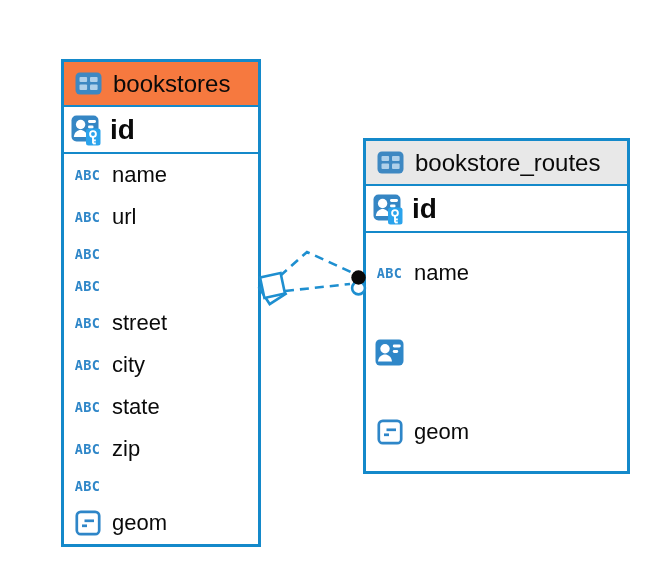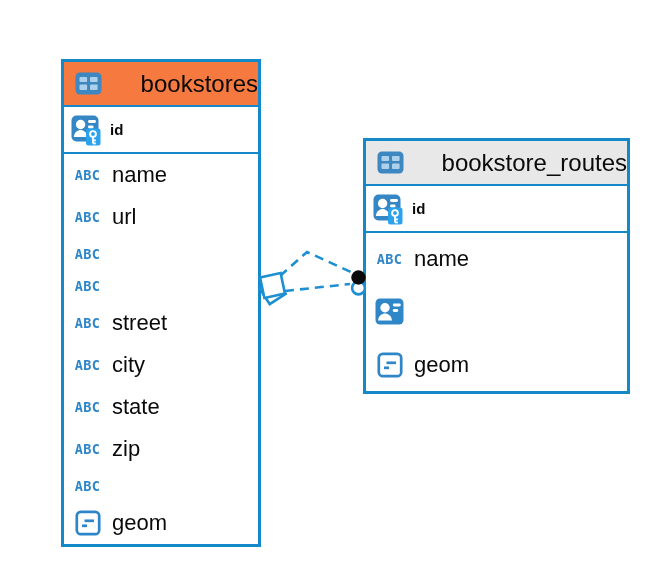--- a/index.html
+++ b/index.html
@@ -2,31 +2,31 @@
 <html><head>
 <meta charset="utf-8">
 <style>
   html,body{margin:0;padding:0;background:#fff;}
   body{font-family:"Liberation Sans","DejaVu Sans",sans-serif;}
   .canvas{position:relative;width:654px;height:570px;background:#fff;overflow:hidden;}
 
   .db-table{position:absolute;background:#fff;border:3.5px solid #1489CA;
     box-sizing:border-box;display:flex;flex-direction:column;}
   #table-bookstores{left:61px;top:59px;width:200px;height:488px;}
-  #table-bookstore-routes{left:363px;top:138px;width:267px;height:256px;}
+  #table-bookstore-routes{left:363px;top:138px;width:267px;height:336px;}
 
   .tbl-header{display:flex;align-items:center;gap:9px;padding:0 0 0 9px;
     height:43px;flex:0 0 auto;border-bottom:2.5px solid #1489CA;
-    font-size:24px;color:#0a0a0a;justify-content:space-between;}
+    font-size:24px;color:#0a0a0a;}
   #table-bookstores .tbl-header{background:#F6793F;}
   #table-bookstore-routes .tbl-header{background:#E8E8E8;}
 
   .pk-row{display:flex;align-items:center;gap:8px;padding:0 0 0 7px;
     height:45px;flex:0 0 auto;border-bottom:2.5px solid #1489CA;
-    font-size:15px;font-weight:bold;color:#0a0a0a;background:#fff;}
+    font-size:28px;font-weight:bold;color:#0a0a0a;background:#fff;}
 
   .fields{display:flex;flex-direction:column;flex:1 1 auto;text-align:right;}
   .field-row{display:flex;align-items:center;gap:9px;padding:0 0 0 8px;
     flex:1 1 auto;font-size:22px;color:#0a0a0a;background:#fff;}
   .icon-cell{width:31px;display:flex;align-items:center;justify-content:center;flex:0 0 auto;}
   .abc-glyph{font-size:13.5px;font-weight:800;color:#2E86C8;letter-spacing:0.3px;
     font-family:"DejaVu Sans Mono","Liberation Mono",monospace;}
   .fname{white-space:nowrap;}
 
   .connector-overlay{position:absolute;left:0;top:0;width:654px;height:570px;

